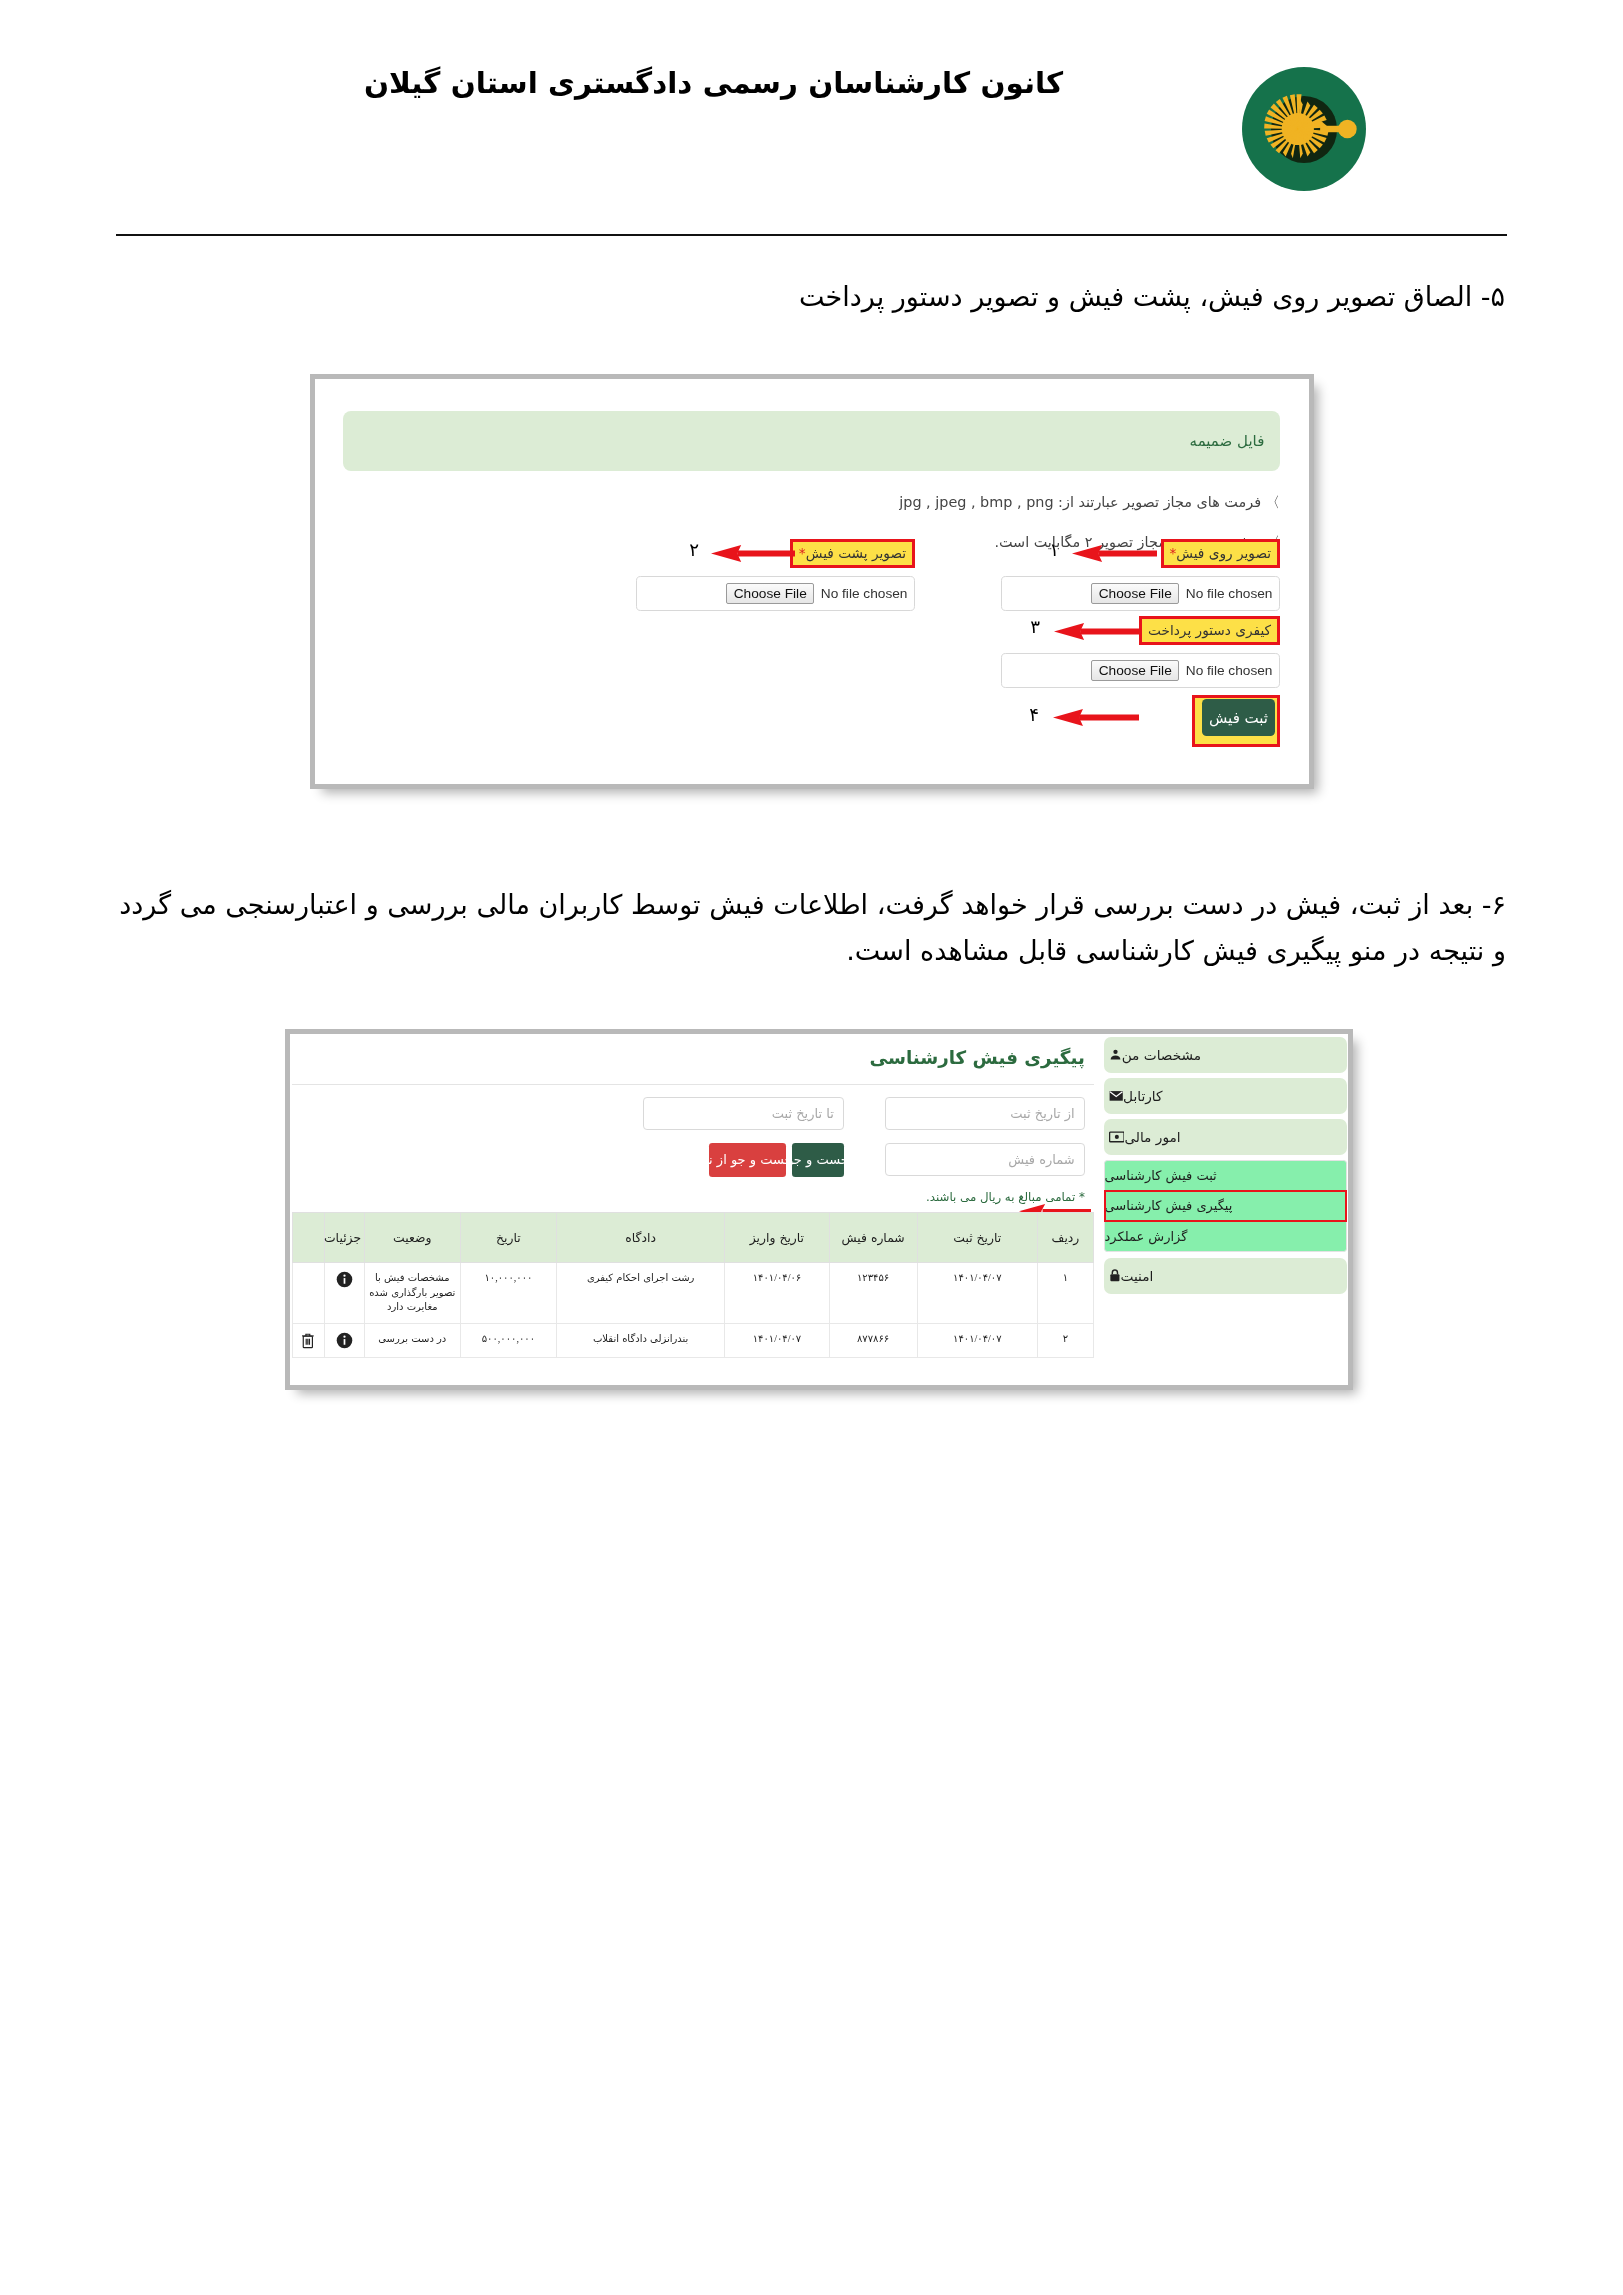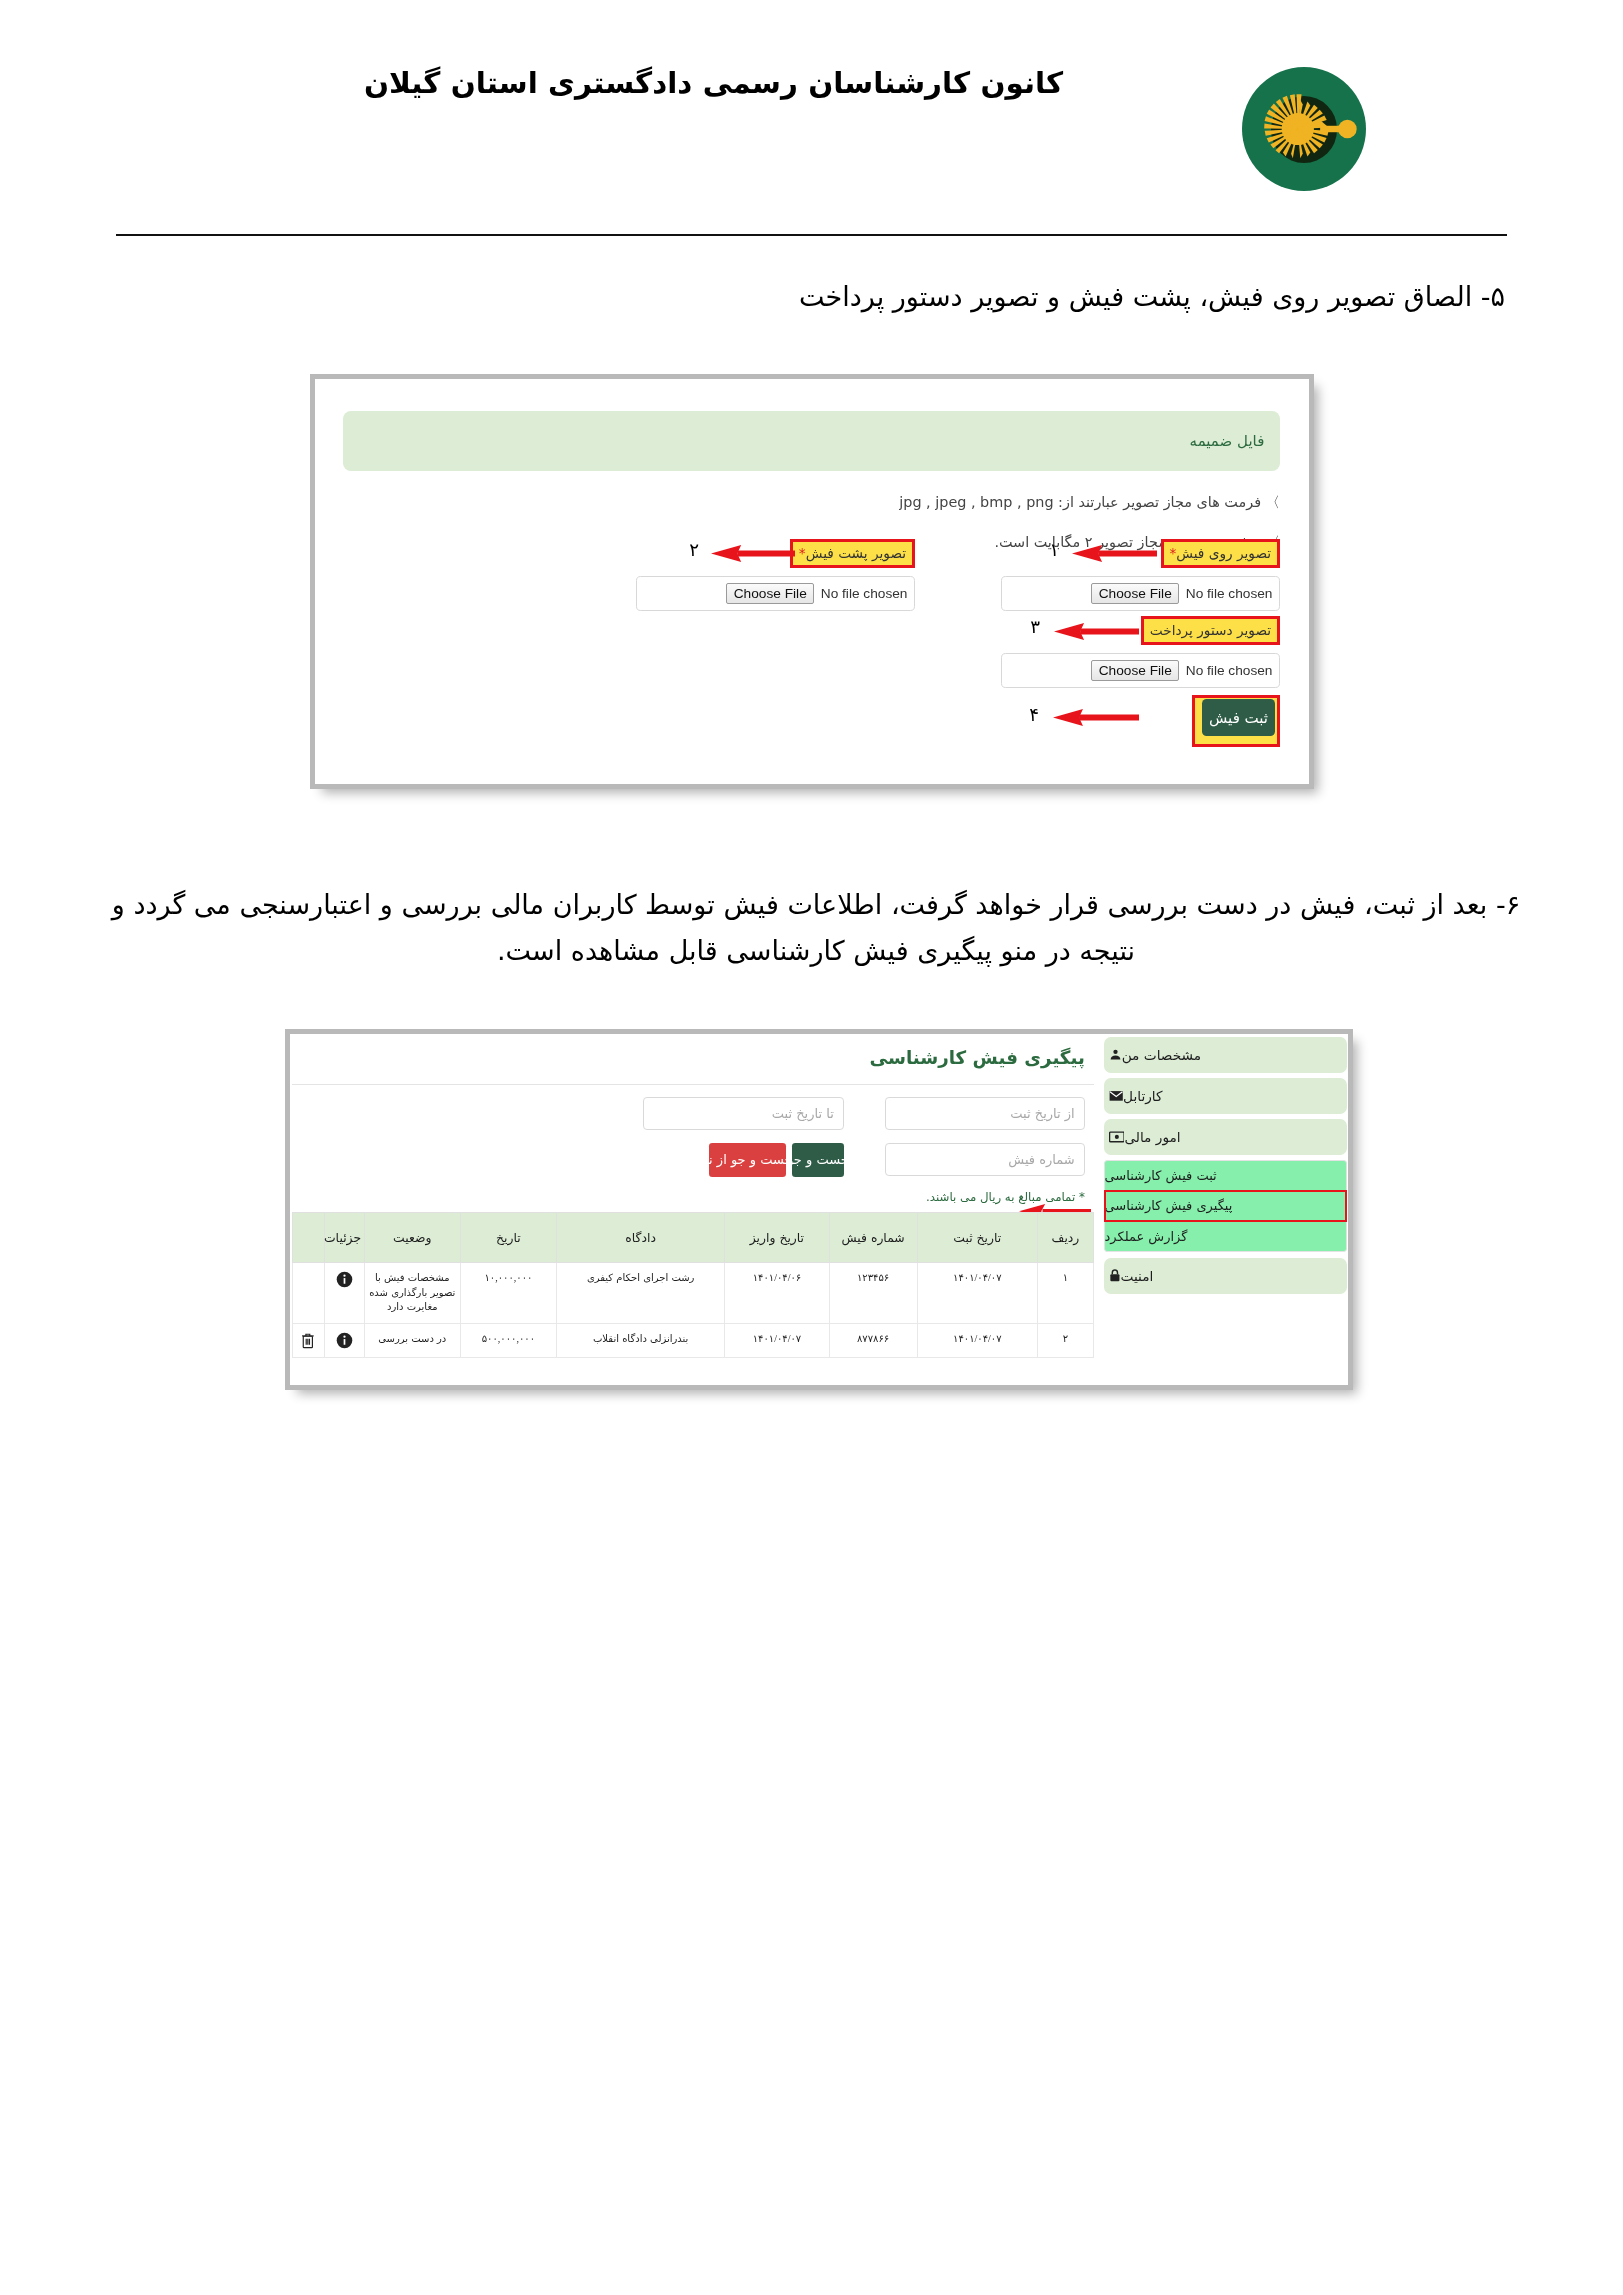--- a/index.html
+++ b/index.html
@@ -76,21 +76,21 @@
   
   .para {
     position: absolute;
     direction: rtl;
     text-align: right;
     font-size: 27px;
     line-height: 1.72;
     color: #000;
   }
   #para-5 { top: 274px; left: 118px; right: 118px; }
-  #para-6 { top: 882px; left: 111px; right: 102px; text-align: center; }
+  #para-6 { top: 882px; left: 111px; right: 117px; }
 
   
   .shot {
     position: absolute;
     background: #ffffff;
     box-sizing: border-box;
   }
   .shot-frame {
     position: absolute;
     inset: 0;
@@ -461,21 +461,21 @@
           <path d="M128 13 L40 13" stroke="#e8141b" stroke-width="9" fill="none"></path>
           <polygon points="0,13 46,0 40,13 46,26" fill="#e8141b"></polygon>
         </svg>
     </div>
     <div class="file-ctrl" style="top:202px; right:399px; width:279px;">
       <span class="file-btn">Choose File</span>
       <span class="file-nofile">No file chosen</span>
     </div>
 
     <div class="field-label redbox" style="top:242px; right:34px;">
-      <span>تصویر دستور پرداخت</span>
+      <span>کیفری دستور پرداخت</span>
     </div>
     <div class="annot-num" style="top:242px; right:274px;">۳</div>
     <div class="arrow" style="top:249px; right:175px; width:85px;">
       <svg viewBox="0 0 130 26" preserveAspectRatio="none">
           <path d="M130 13 L40 13" stroke="#e8141b" stroke-width="9" fill="none"></path>
           <polygon points="0,13 46,0 40,13 46,26" fill="#e8141b"></polygon>
         </svg>
     </div>
     <div class="file-ctrl" style="top:279px; right:34px; width:279px;">
       <span class="file-btn">Choose File</span>

